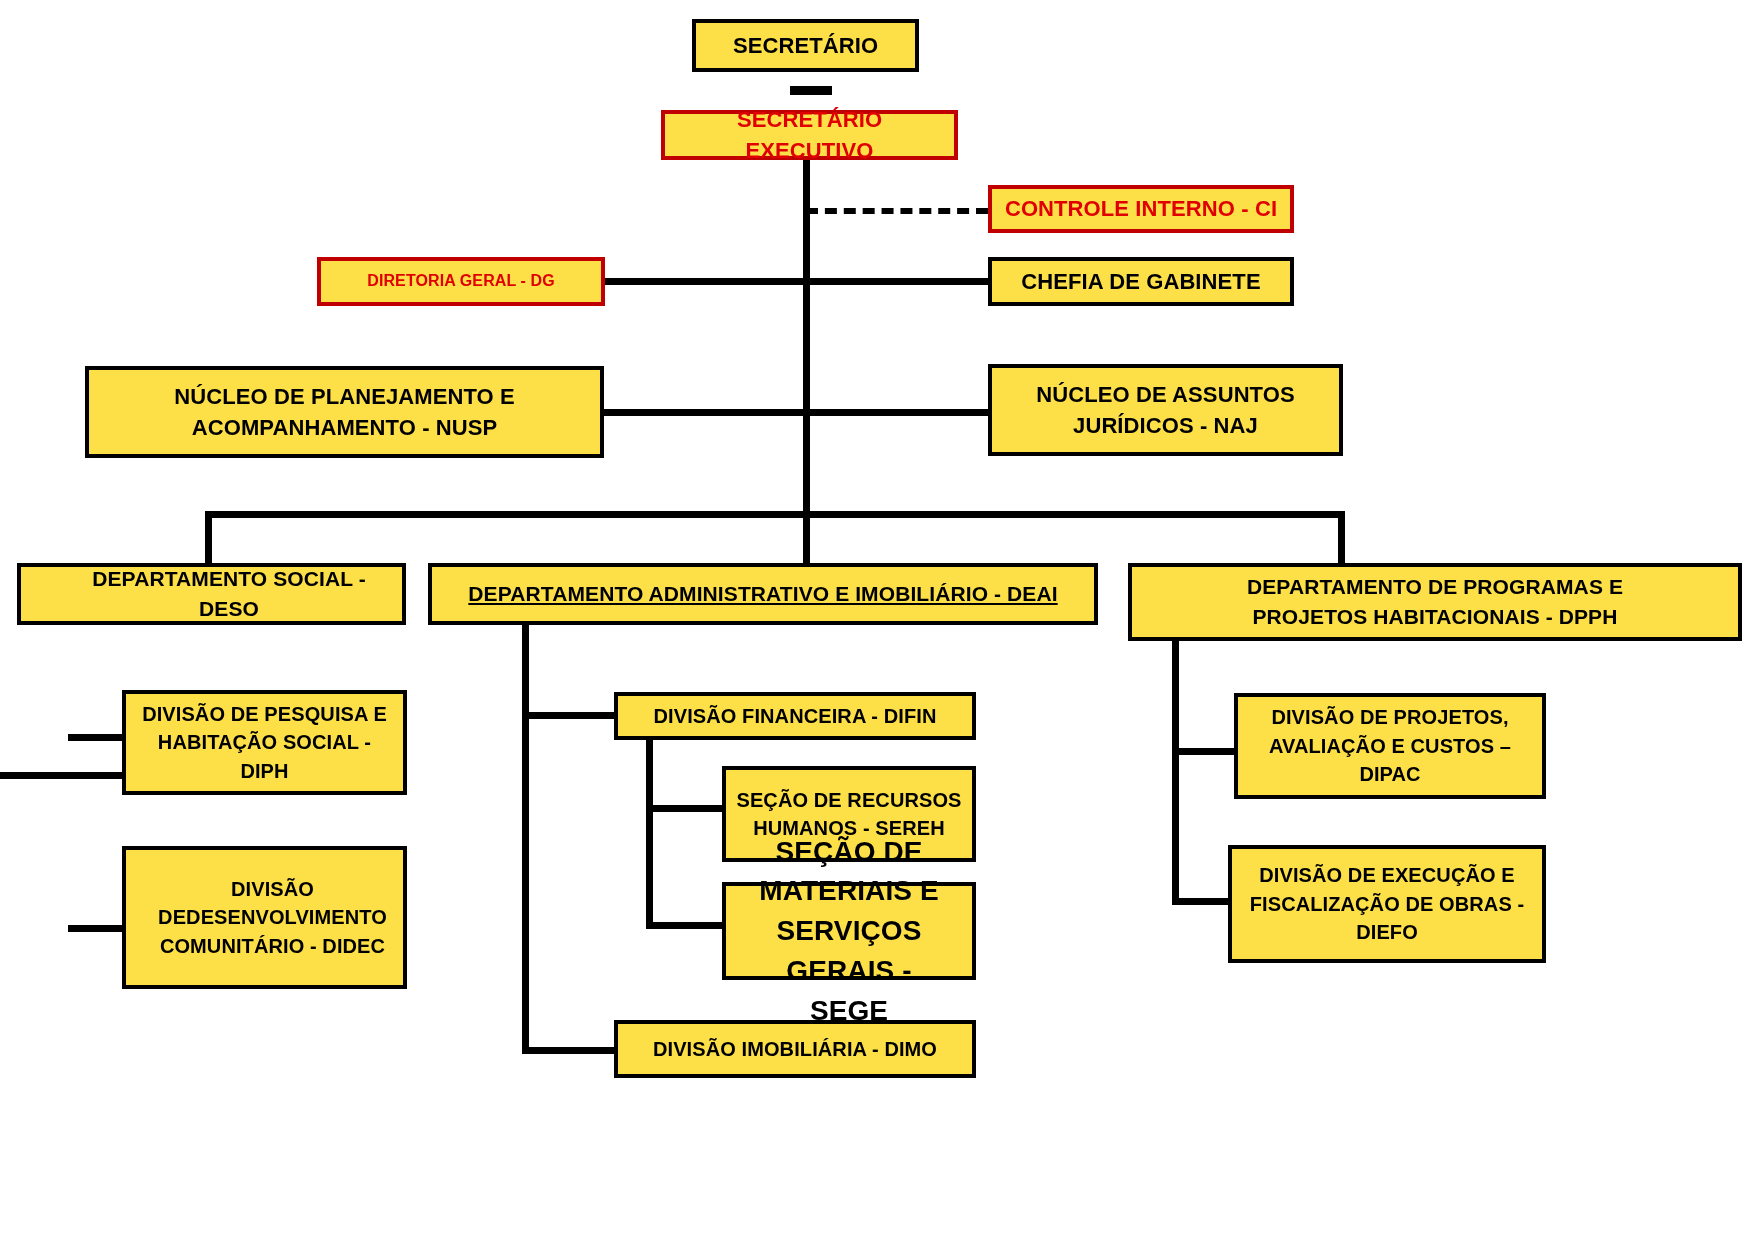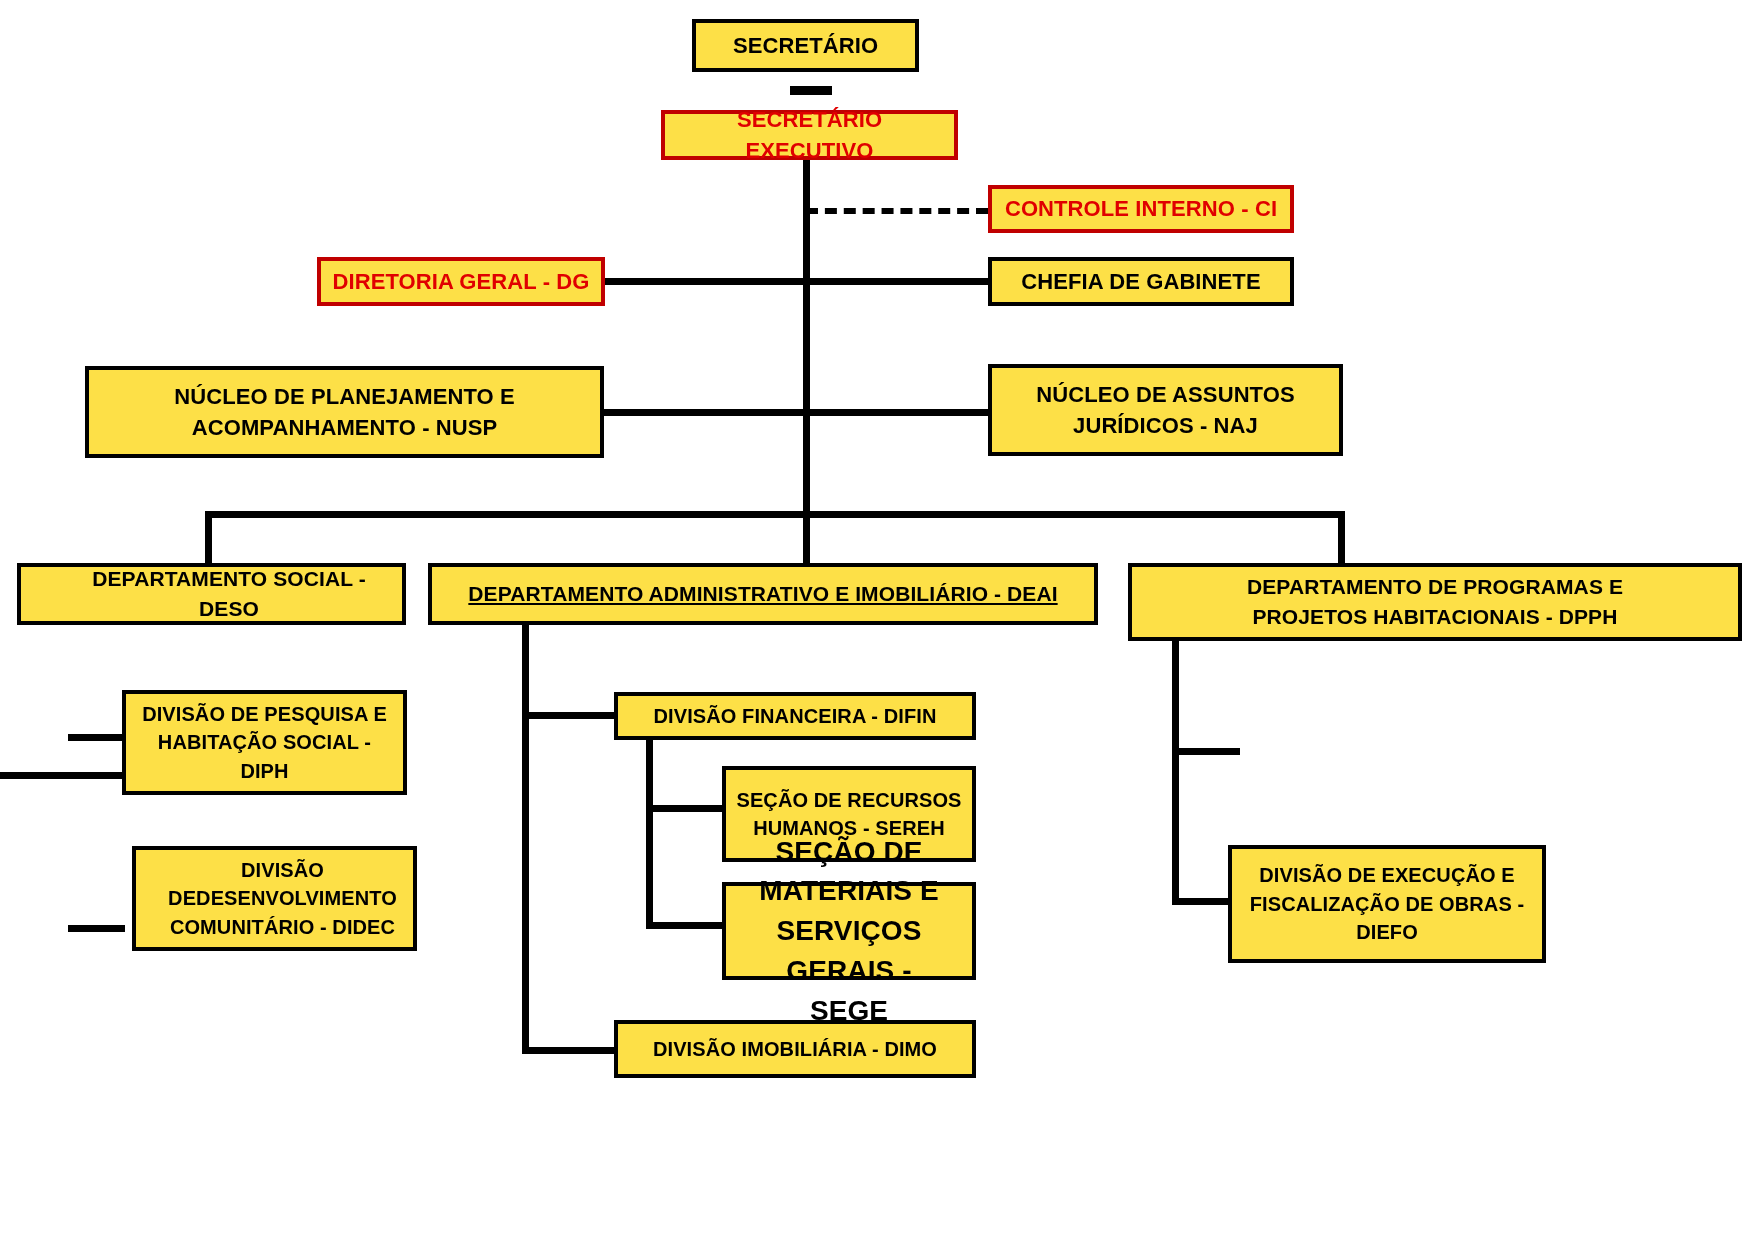--- a/index.html
+++ b/index.html
@@ -103,21 +103,21 @@
   </div>
 
   <div class="node red" style="left:661px; top:110px; width:297px; height:50px; font-size:22px;">
     <span class="txt">SECRETÁRIO EXECUTIVO</span>
   </div>
 
   <div class="node red" style="left:988px; top:185px; width:306px; height:48px; font-size:22px;">
     <span class="txt">CONTROLE INTERNO - CI</span>
   </div>
 
-  <div class="node red" style="left:317px; top:257px; width:288px; height:49px; font-size:22px;">
+  <div class="node red" style="left:317px; top:257px; width:288px; height:49px; font-size:16px;">
     <span class="txt">DIRETORIA GERAL - DG</span>
   </div>
 
   <div class="node" style="left:988px; top:257px; width:306px; height:49px; font-size:22px;">
     <span class="txt">CHEFIA DE GABINETE</span>
   </div>
 
   <div class="node" style="left:85px; top:366px; width:519px; height:92px; font-size:22px;">
     <span class="txt">NÚCLEO DE PLANEJAMENTO E
 ACOMPANHAMENTO - NUSP</span>
@@ -139,21 +139,21 @@
   <div class="node" style="left:1128px; top:563px; width:614px; height:78px; font-size:21px;">
     <span class="txt">DEPARTAMENTO DE PROGRAMAS E
 PROJETOS HABITACIONAIS - DPPH</span>
   </div>
 
   <div class="node" style="left:122px; top:690px; width:285px; height:105px; font-size:20px;">
     <span class="txt">DIVISÃO DE PESQUISA E
 HABITAÇÃO SOCIAL - DIPH</span>
   </div>
 
-  <div class="node" style="left:132px; top:846px; width:285px; height:105px; font-size:20px;padding-left:16px;">
+  <div class="node" style="left:122px; top:846px; width:285px; height:143px; font-size:20px;padding-left:16px;">
     <span class="txt">DIVISÃO
 DEDESENVOLVIMENTO
 COMUNITÁRIO -  DIDEC</span>
   </div>
 
   <div class="node" style="left:614px; top:692px; width:362px; height:48px; font-size:20px;">
     <span class="txt">DIVISÃO FINANCEIRA - DIFIN</span>
   </div>
 
   <div class="node" style="left:722px; top:766px; width:254px; height:96px; font-size:20px;">
@@ -164,20 +164,24 @@
   <div class="node" style="left:722px; top:882px; width:254px; height:98px; font-size:28px;">
     <span class="txt">SEÇÃO DE MATERIAIS E
 SERVIÇOS GERAIS -
 SEGE</span>
   </div>
 
   <div class="node" style="left:614px; top:1020px; width:362px; height:58px; font-size:20px;">
     <span class="txt">DIVISÃO IMOBILIÁRIA -   DIMO</span>
   </div>
 
+  <div class="node" style="left:1234px; top:693px; width:312px; height:106px; font-size:20px;">
+    <span class="txt">DIVISÃO DE PROJETOS,
+AVALIAÇÃO E CUSTOS – DIPAC</span>
+  </div>
 
   <div class="node" style="left:1228px; top:845px; width:318px; height:118px; font-size:20px;">
     <span class="txt">DIVISÃO DE EXECUÇÃO E
 FISCALIZAÇÃO DE OBRAS -
 DIEFO</span>
   </div>
 
 </div>
 
 </body></html>

